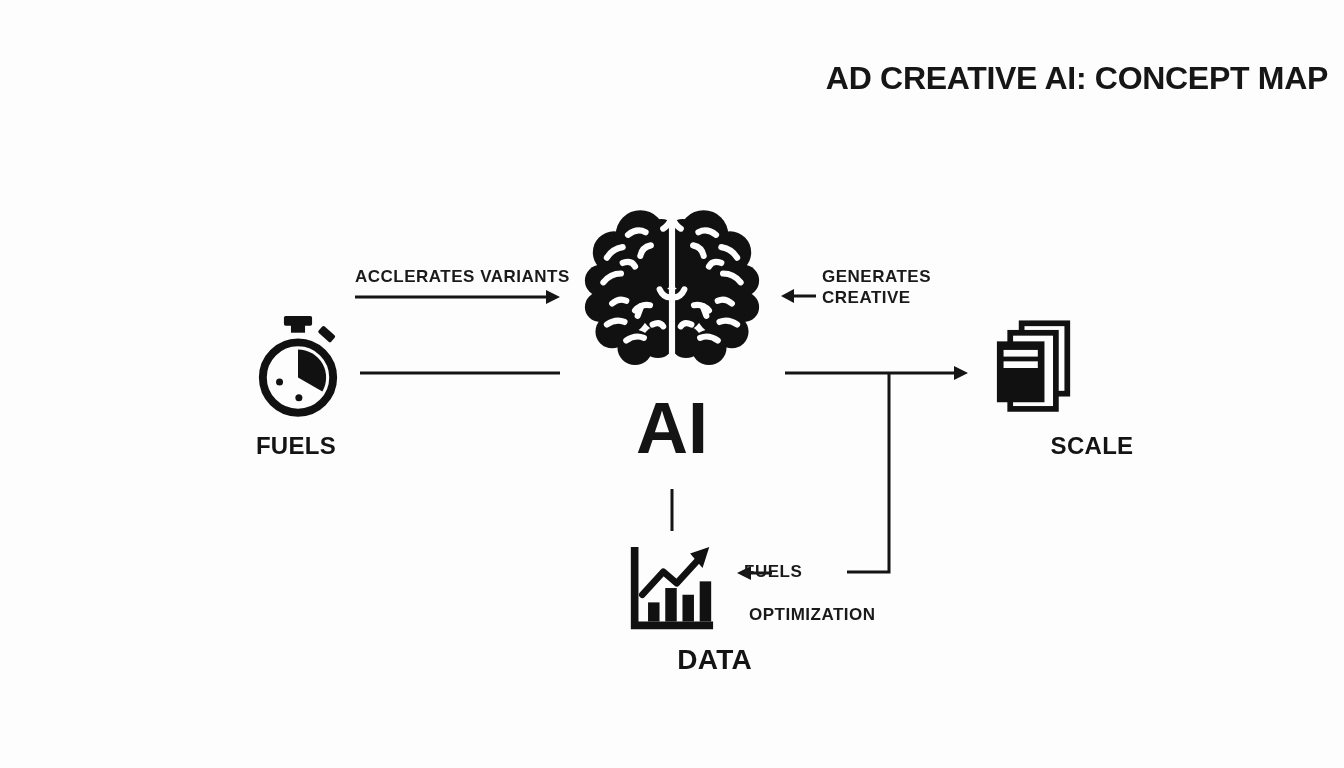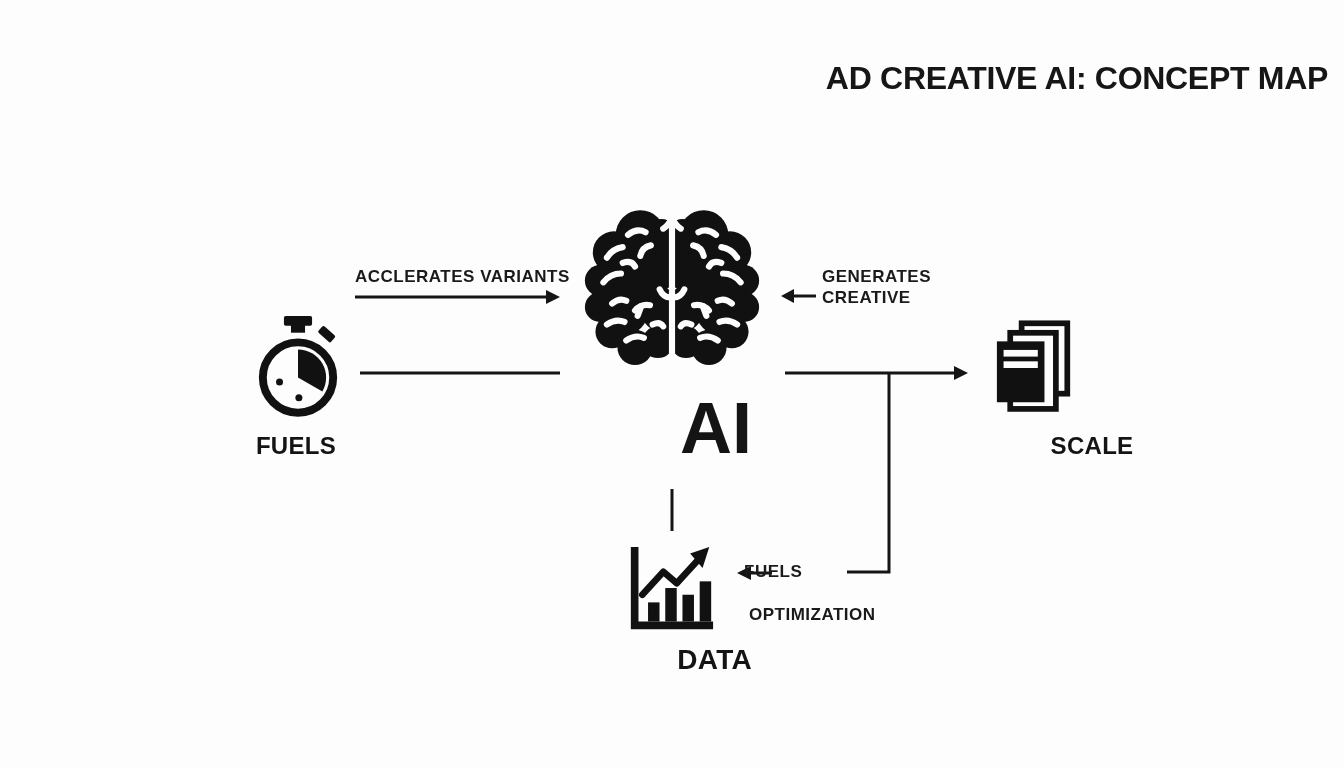--- a/index.html
+++ b/index.html
@@ -22,21 +22,21 @@
   }
   .connectors{position:absolute;left:0;top:0;width:1344px;height:768px;}
   .node-label{
     font-weight:bold;color:#141414;letter-spacing:0.3px;
     white-space:nowrap;
   }
   .lbl-speed{position:absolute;left:216px;top:432px;width:160px;text-align:center;font-size:24px;}
   .lbl-scale{position:absolute;left:1012px;top:432px;width:160px;text-align:center;font-size:24px;}
   .lbl-data{position:absolute;left:592px;top:644px;width:160px;text-align:right;font-size:28px;}
   .lbl-ai{
-    position:absolute;left:592px;top:392px;width:160px;text-align:right;
+    position:absolute;left:592px;top:392px;width:160px;text-align:center;
     font-size:72px;font-weight:bold;color:#141414;line-height:1.0;
   }
   .edge-label{
     position:absolute;
     font-size:17px;font-weight:bold;letter-spacing:0.5px;
     color:#1a1a1a;white-space:nowrap;
   }
   .el-accel{left:355px;top:267px;}
   .el-gen1{left:822px;top:267px;}
   .el-gen2{left:822px;top:288px;}

